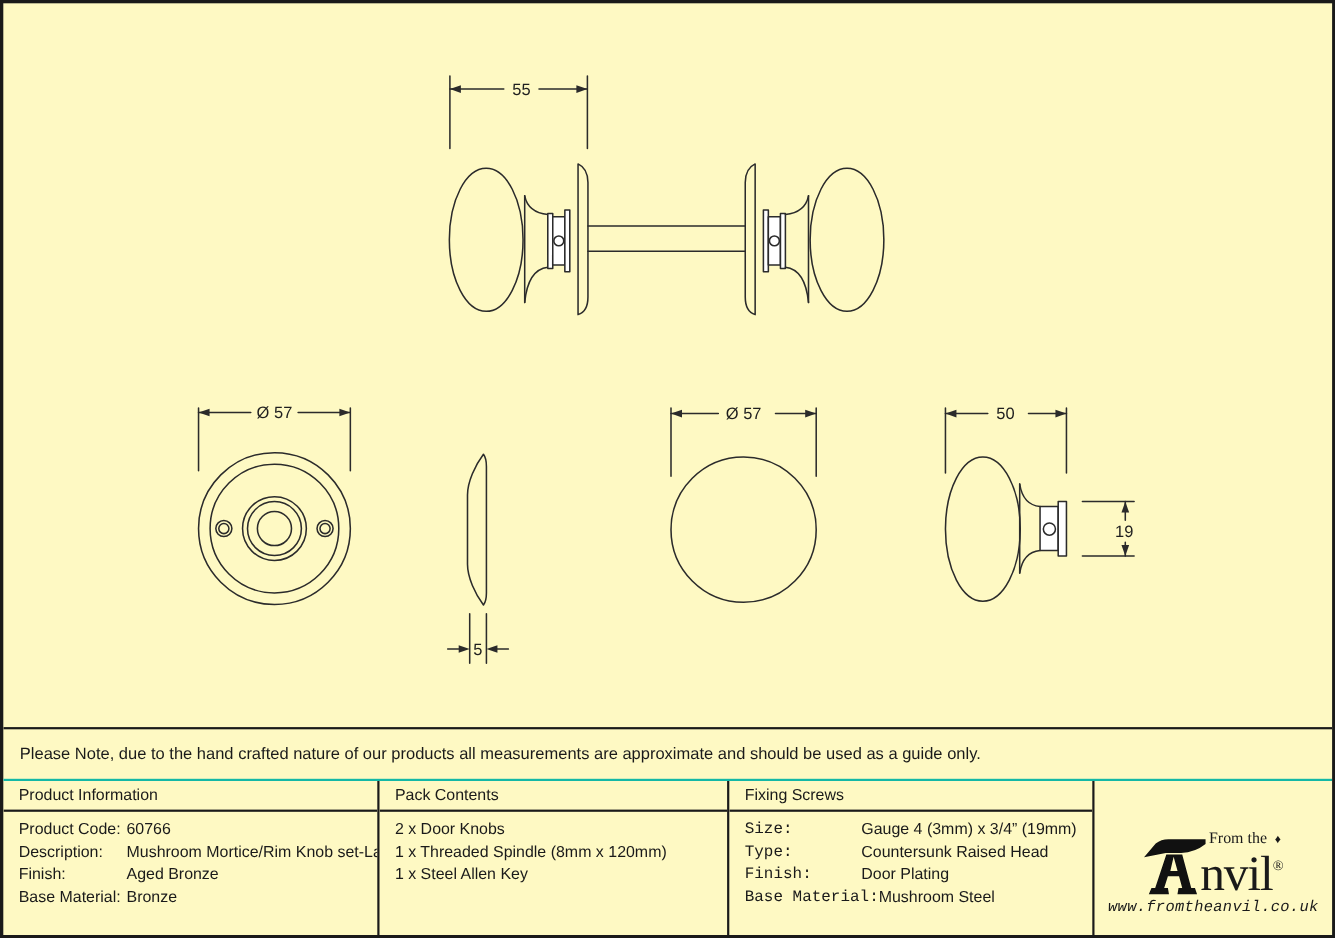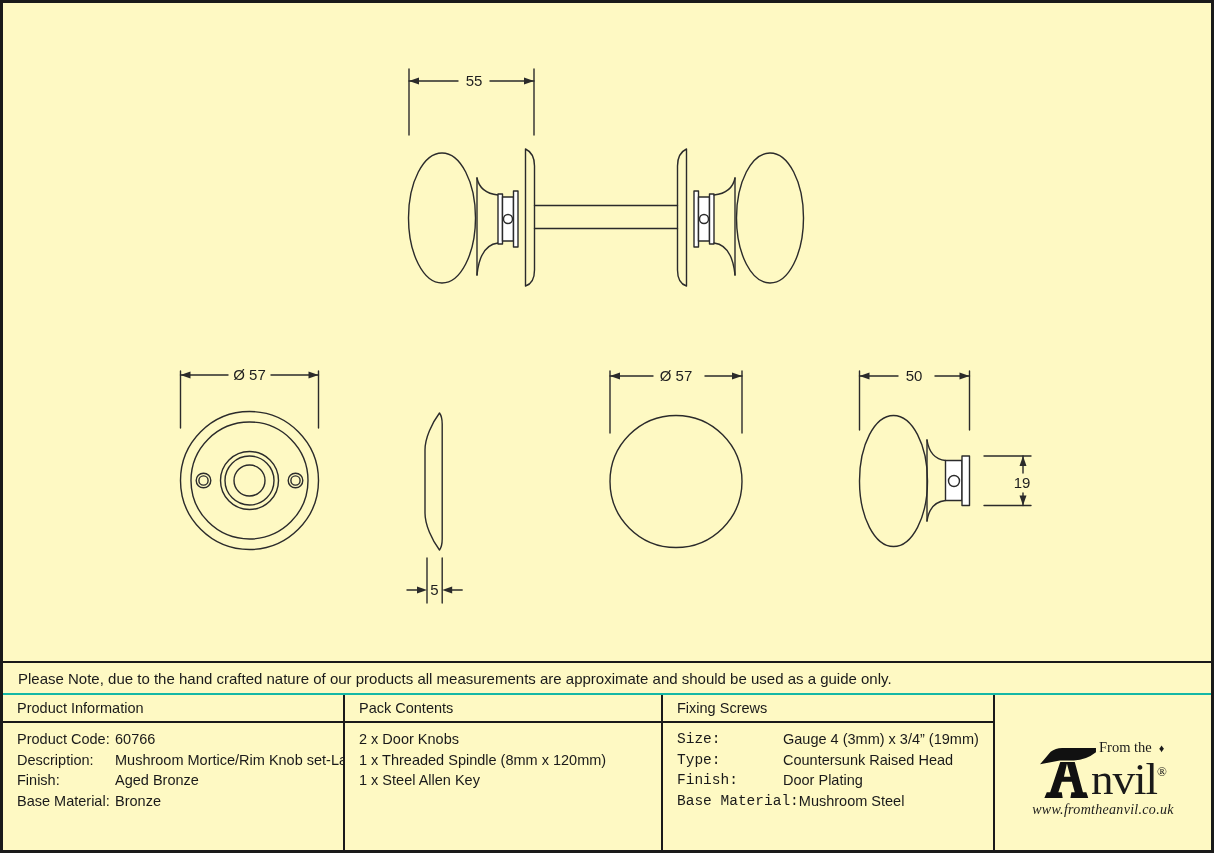--- a/index.html
+++ b/index.html
@@ -9,21 +9,21 @@
     background:#fef9c3; border:3px solid #1a1a1a;
     font-family:"Liberation Sans", sans-serif; color:#1a1a1a;
     overflow:hidden;
   }
   svg text {
     font-family:"Liberation Sans", sans-serif;
     font-size:15px; fill:#1f1f1f;
   }
   .drawing-area { display:block; }
   .note-box {
-    height:32px; border-top:2px solid #1a1a1a;
+    height:47px; border-top:2px solid #1a1a1a;
     display:flex; align-items:center; padding-left:15px;
     font-size:15px;
   }
   .info-table {
     height:169px; border-top:2px solid #14b8a6;
     display:grid; grid-template-columns:342px 318px 332px 1fr;
     font-size:14.5px;
   }
   .cell { overflow:hidden; }
   .cell.bordered { border-right:2px solid #1a1a1a; }
@@ -45,21 +45,21 @@
     font-family:"Liberation Serif", serif; font-size:14.5px;
     display:flex; align-items:center; margin-left:8px; margin-bottom:-4px;
   }
   .logo-diamond { font-size:11px; margin-left:7px; }
   .logo-name {
     font-family:"Liberation Serif", serif; font-size:45px; line-height:40px;
     letter-spacing:-1px;
   }
   .logo-reg { font-size:13px; vertical-align:18px; letter-spacing:0; }
   .logo-url {
-    font-family:Liberation Serif, serif; font-style:italic; font-size:14px;
+    font-family:Liberation Mono, monospace; font-style:italic; font-size:14px;
     margin-top:3px; letter-spacing:0.3px;
   }
 </style>
 </head>
 <body>
 
 <div class="page">
 
   <svg class="drawing-area" width="1208" height="658" viewBox="0 0 1208 658" stroke-linecap="round" stroke-linejoin="round">
     <g fill="none" stroke="#2b2b2b" stroke-width="1.4">

